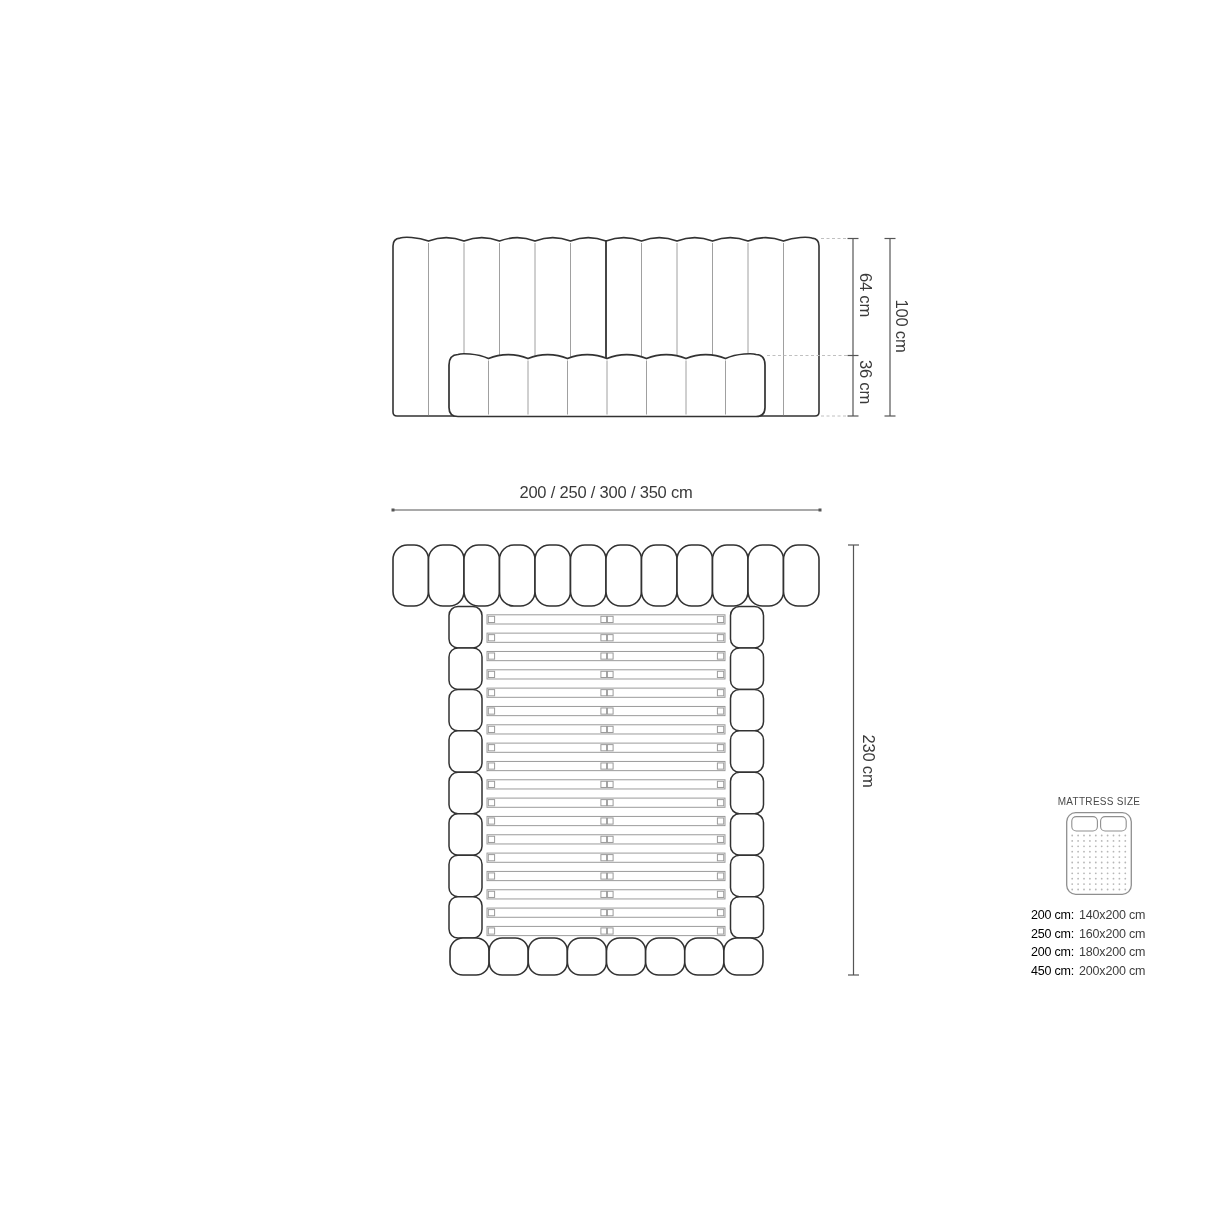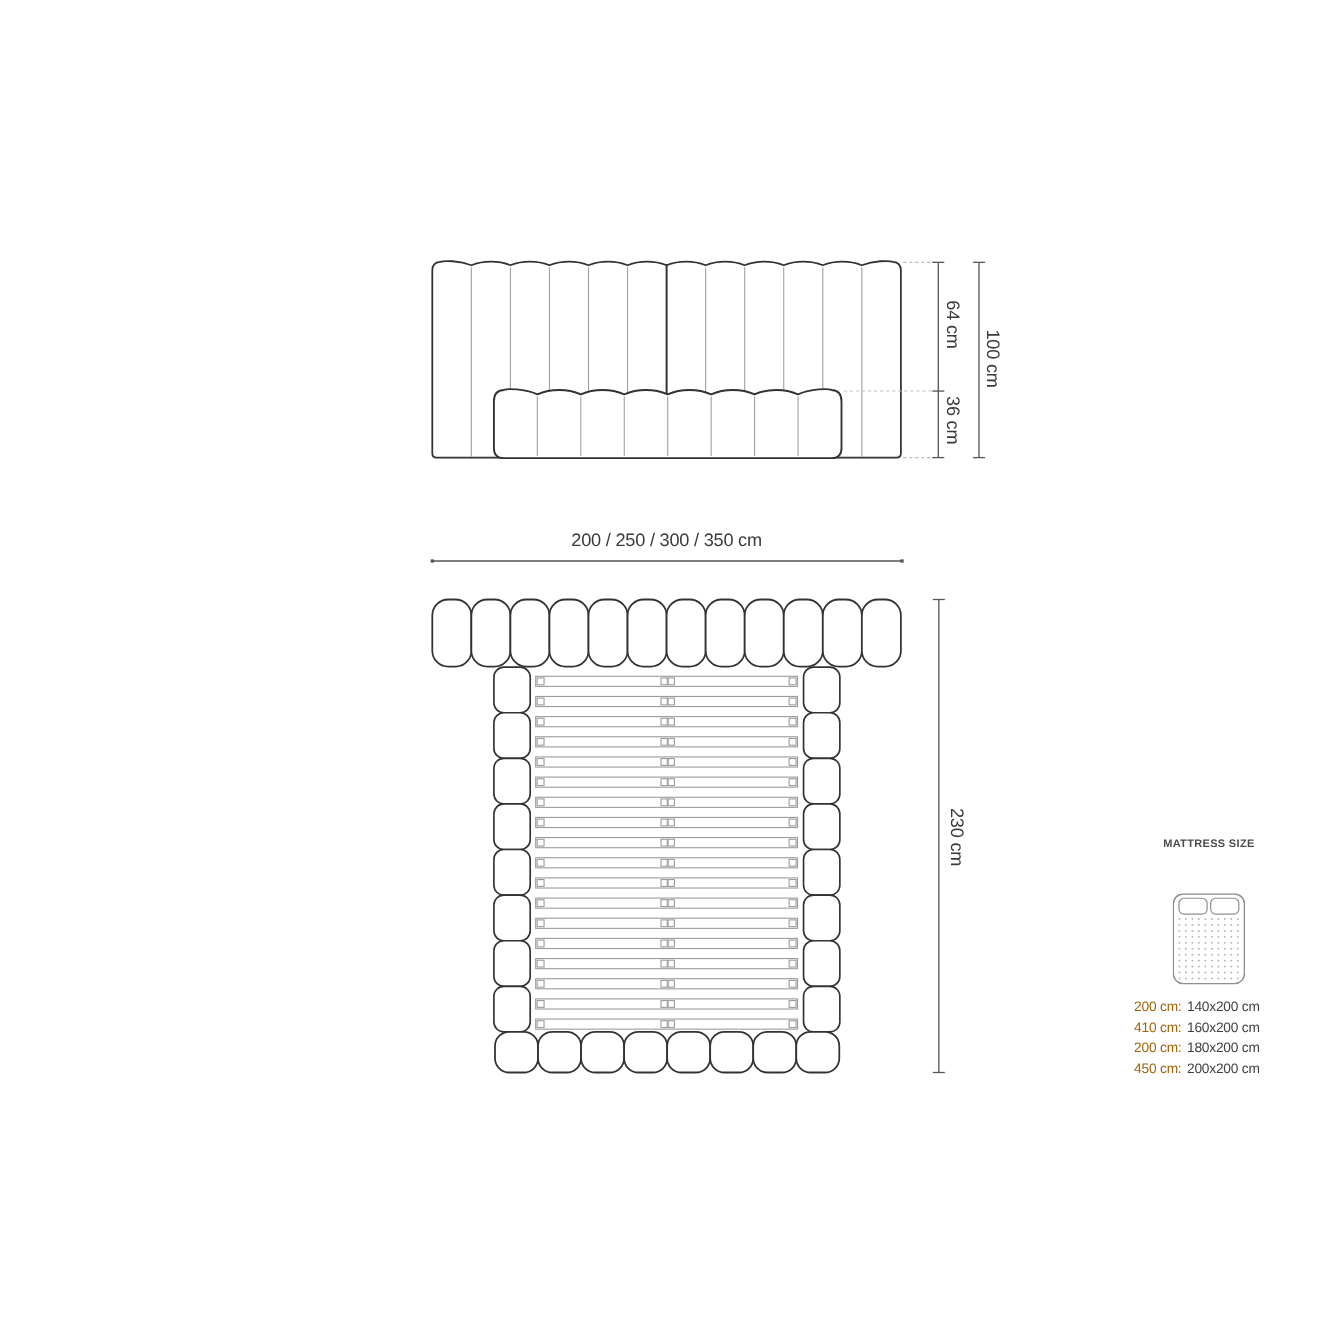--- a/index.html
+++ b/index.html
@@ -9,30 +9,29 @@
   .lbl{
     position:absolute;white-space:nowrap;color:#3a3a3a;
     font-size:16.5px;letter-spacing:-0.2px;line-height:1;
     transform:translate(-50%,-50%);
   }
   .lbl.v{
     transform-origin:0 0;
     transform:rotate(90deg) translate(-50%,-50%);
   }
   .legend-title{
-    position:absolute;left:1099px;top:768px;white-space:nowrap;
+    position:absolute;left:1099px;top:802px;white-space:nowrap;
     font-size:10px;color:#4a4a4a;letter-spacing:0.3px;line-height:1;
     transform:translate(-50%,-50%);
-    font-weight:bold;
   }
   .icon-svg{position:absolute;left:1066px;top:812px;}
   .legend-rows{position:absolute;left:1031px;top:906px;}
   .legend-row{display:flex;gap:5px;height:18.5px;align-items:center;
     font-size:12.5px;letter-spacing:-0.2px;white-space:nowrap;}
-  .legend-row .w{color:#a16207;}
+  .legend-row .w{color:#000000;}
   .legend-row .m{color:#3e3e3e;font-weight:400;}
 </style>
 </head>
 <body>
 
 <div class="canvas">
 
   <svg id="diagram" class="diagram" width="1214" height="1214" viewBox="0 0 1214 1214">
       <g>
         <path d="M 393 412 L 393 246 Q 393 238.5 400 238.1 C 404 236.8 417.5 236.8 428.5 241.1 C 439.5 236.8 453 236.8 464 241.1 C 475 236.8 488.5 236.8 499.5 241.1 C 510.5 236.8 524 236.8 535 241.1 C 546 236.8 559.5 236.8 570.5 241.1 C 581.5 236.8 595 236.8 606 241.1 C 617 236.8 630.5 236.8 641.5 241.1 C 652.5 236.8 666 236.8 677 241.1 C 688 236.8 701.5 236.8 712.5 241.1 C 723.5 236.8 737 236.8 748 241.1 C 759 236.8 772.5 236.8 783.5 241.1 C 794.5 236.8 808 236.8 812 238.1 Q 819 238.5 819 246 L 819 412 Q 819 416 815 416 L 397 416 Q 393 416 393 412 Z" fill="#fff" stroke="#323232" stroke-width="1.6"></path>
@@ -340,21 +339,21 @@
         <circle cx="59.300000000000004" cy="77.5" r="0.9" fill="#b7b7b7"></circle>
       </g>
   </svg>
 
   <div class="legend-rows">
     <div class="legend-row">
       <span class="w">200 cm:</span>
       <span class="m">140x200 cm</span>
     </div>
     <div class="legend-row">
-      <span class="w">410 cm:</span>
+      <span class="w">250 cm:</span>
       <span class="m">160x200 cm</span>
     </div>
     <div class="legend-row">
       <span class="w">200 cm:</span>
       <span class="m">180x200 cm</span>
     </div>
     <div class="legend-row">
       <span class="w">450 cm:</span>
       <span class="m">200x200 cm</span>
     </div>

